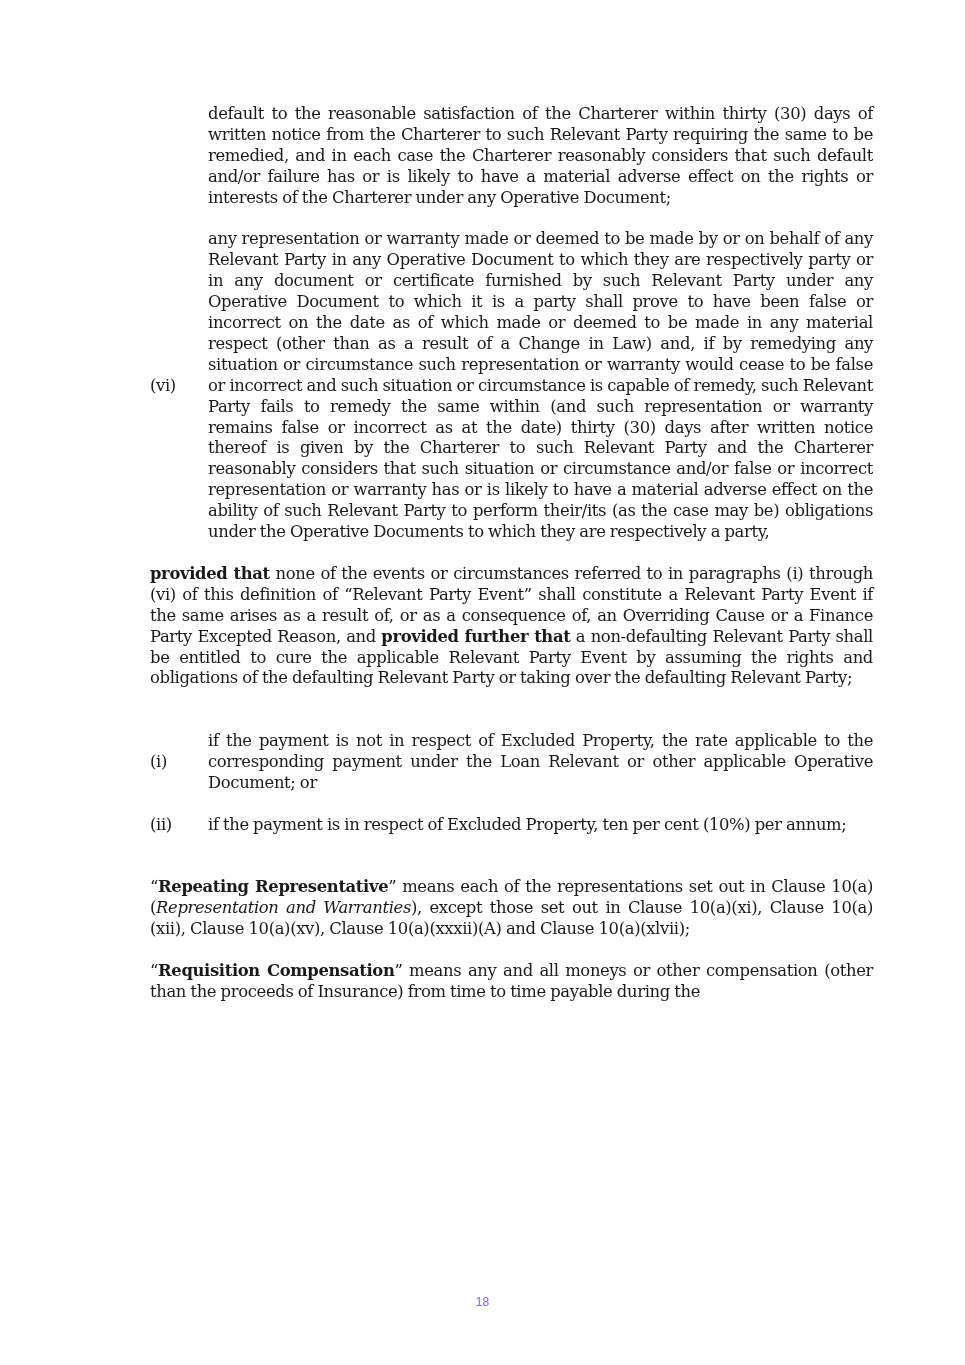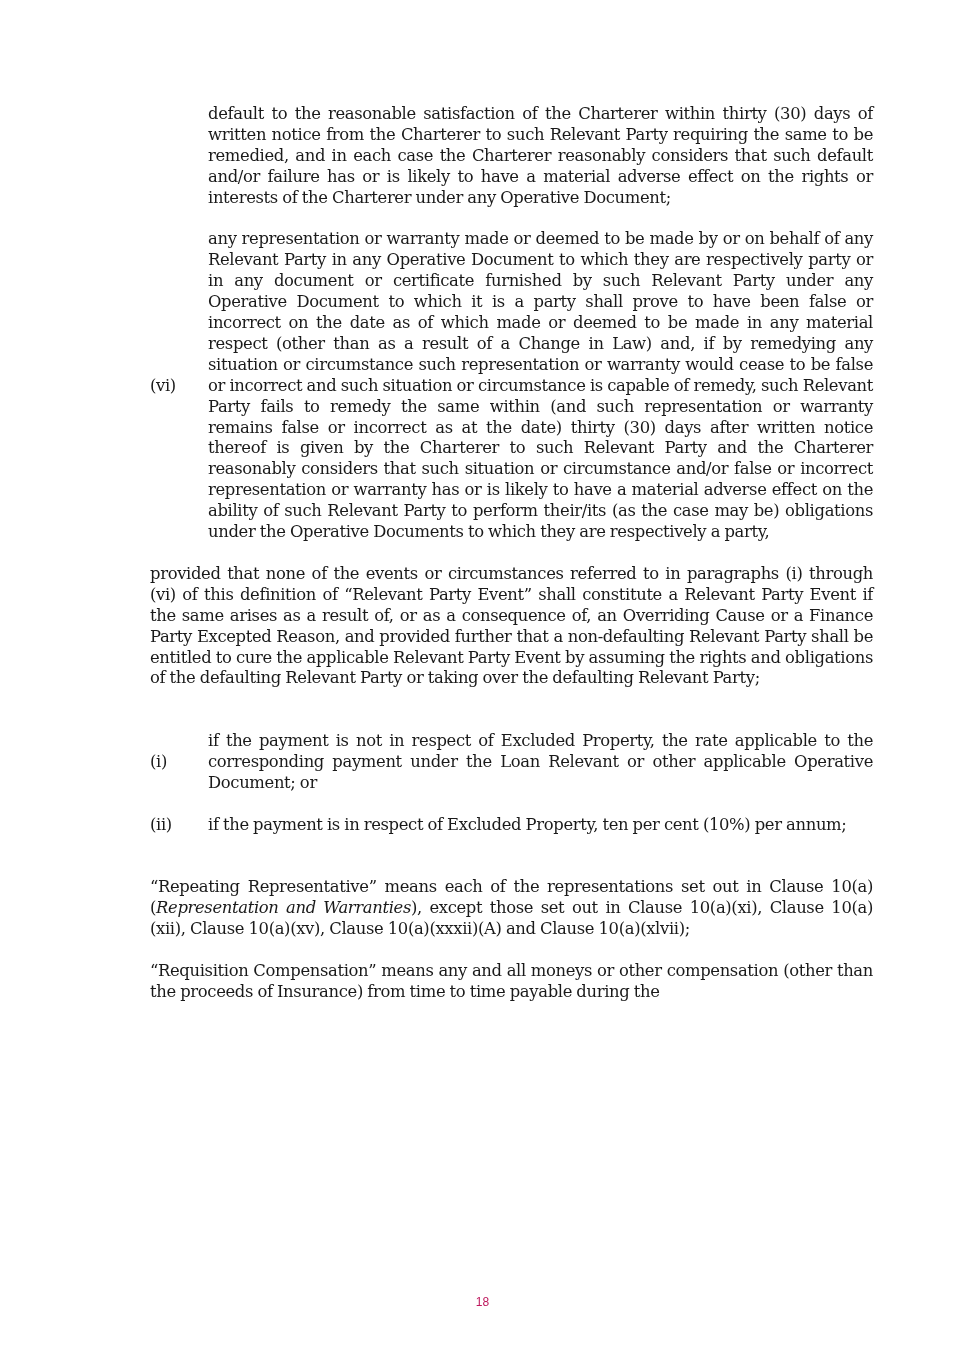--- a/index.html
+++ b/index.html
@@ -40,31 +40,31 @@
     width: 58px;
     flex: 0 0 58px;
     font-size: 16.4px;
     line-height: 20.9px;
     letter-spacing: -0.35px;
   }
   .item-text {
     flex: 1 1 auto;
   }
   .gap { height: 20.9px; }
-  b { font-weight: normal; }
+  b { font-weight: bold; }
   i { font-style: italic; }
   .page-number {
     position: absolute;
     top: 1295px;
     left: 0;
     width: 965px;
     text-align: center;
     font-family: "Liberation Sans", sans-serif;
     font-size: 12px;
-    color: #be185d;
+    color: #8b5cf6;
   }
 </style>
 </head>
 <body>
 
 <div class="page">
 
   <p class="para indent">default to the reasonable satisfaction of the Charterer within thirty (30) days of written notice from the Charterer to such Relevant Party requiring the same to be remedied, and in each case the Charterer reasonably considers that such default and/or failure has or is likely to have a material adverse effect on the rights or interests of the Charterer under any Operative Document;</p>
 
   <div class="gap"></div>

